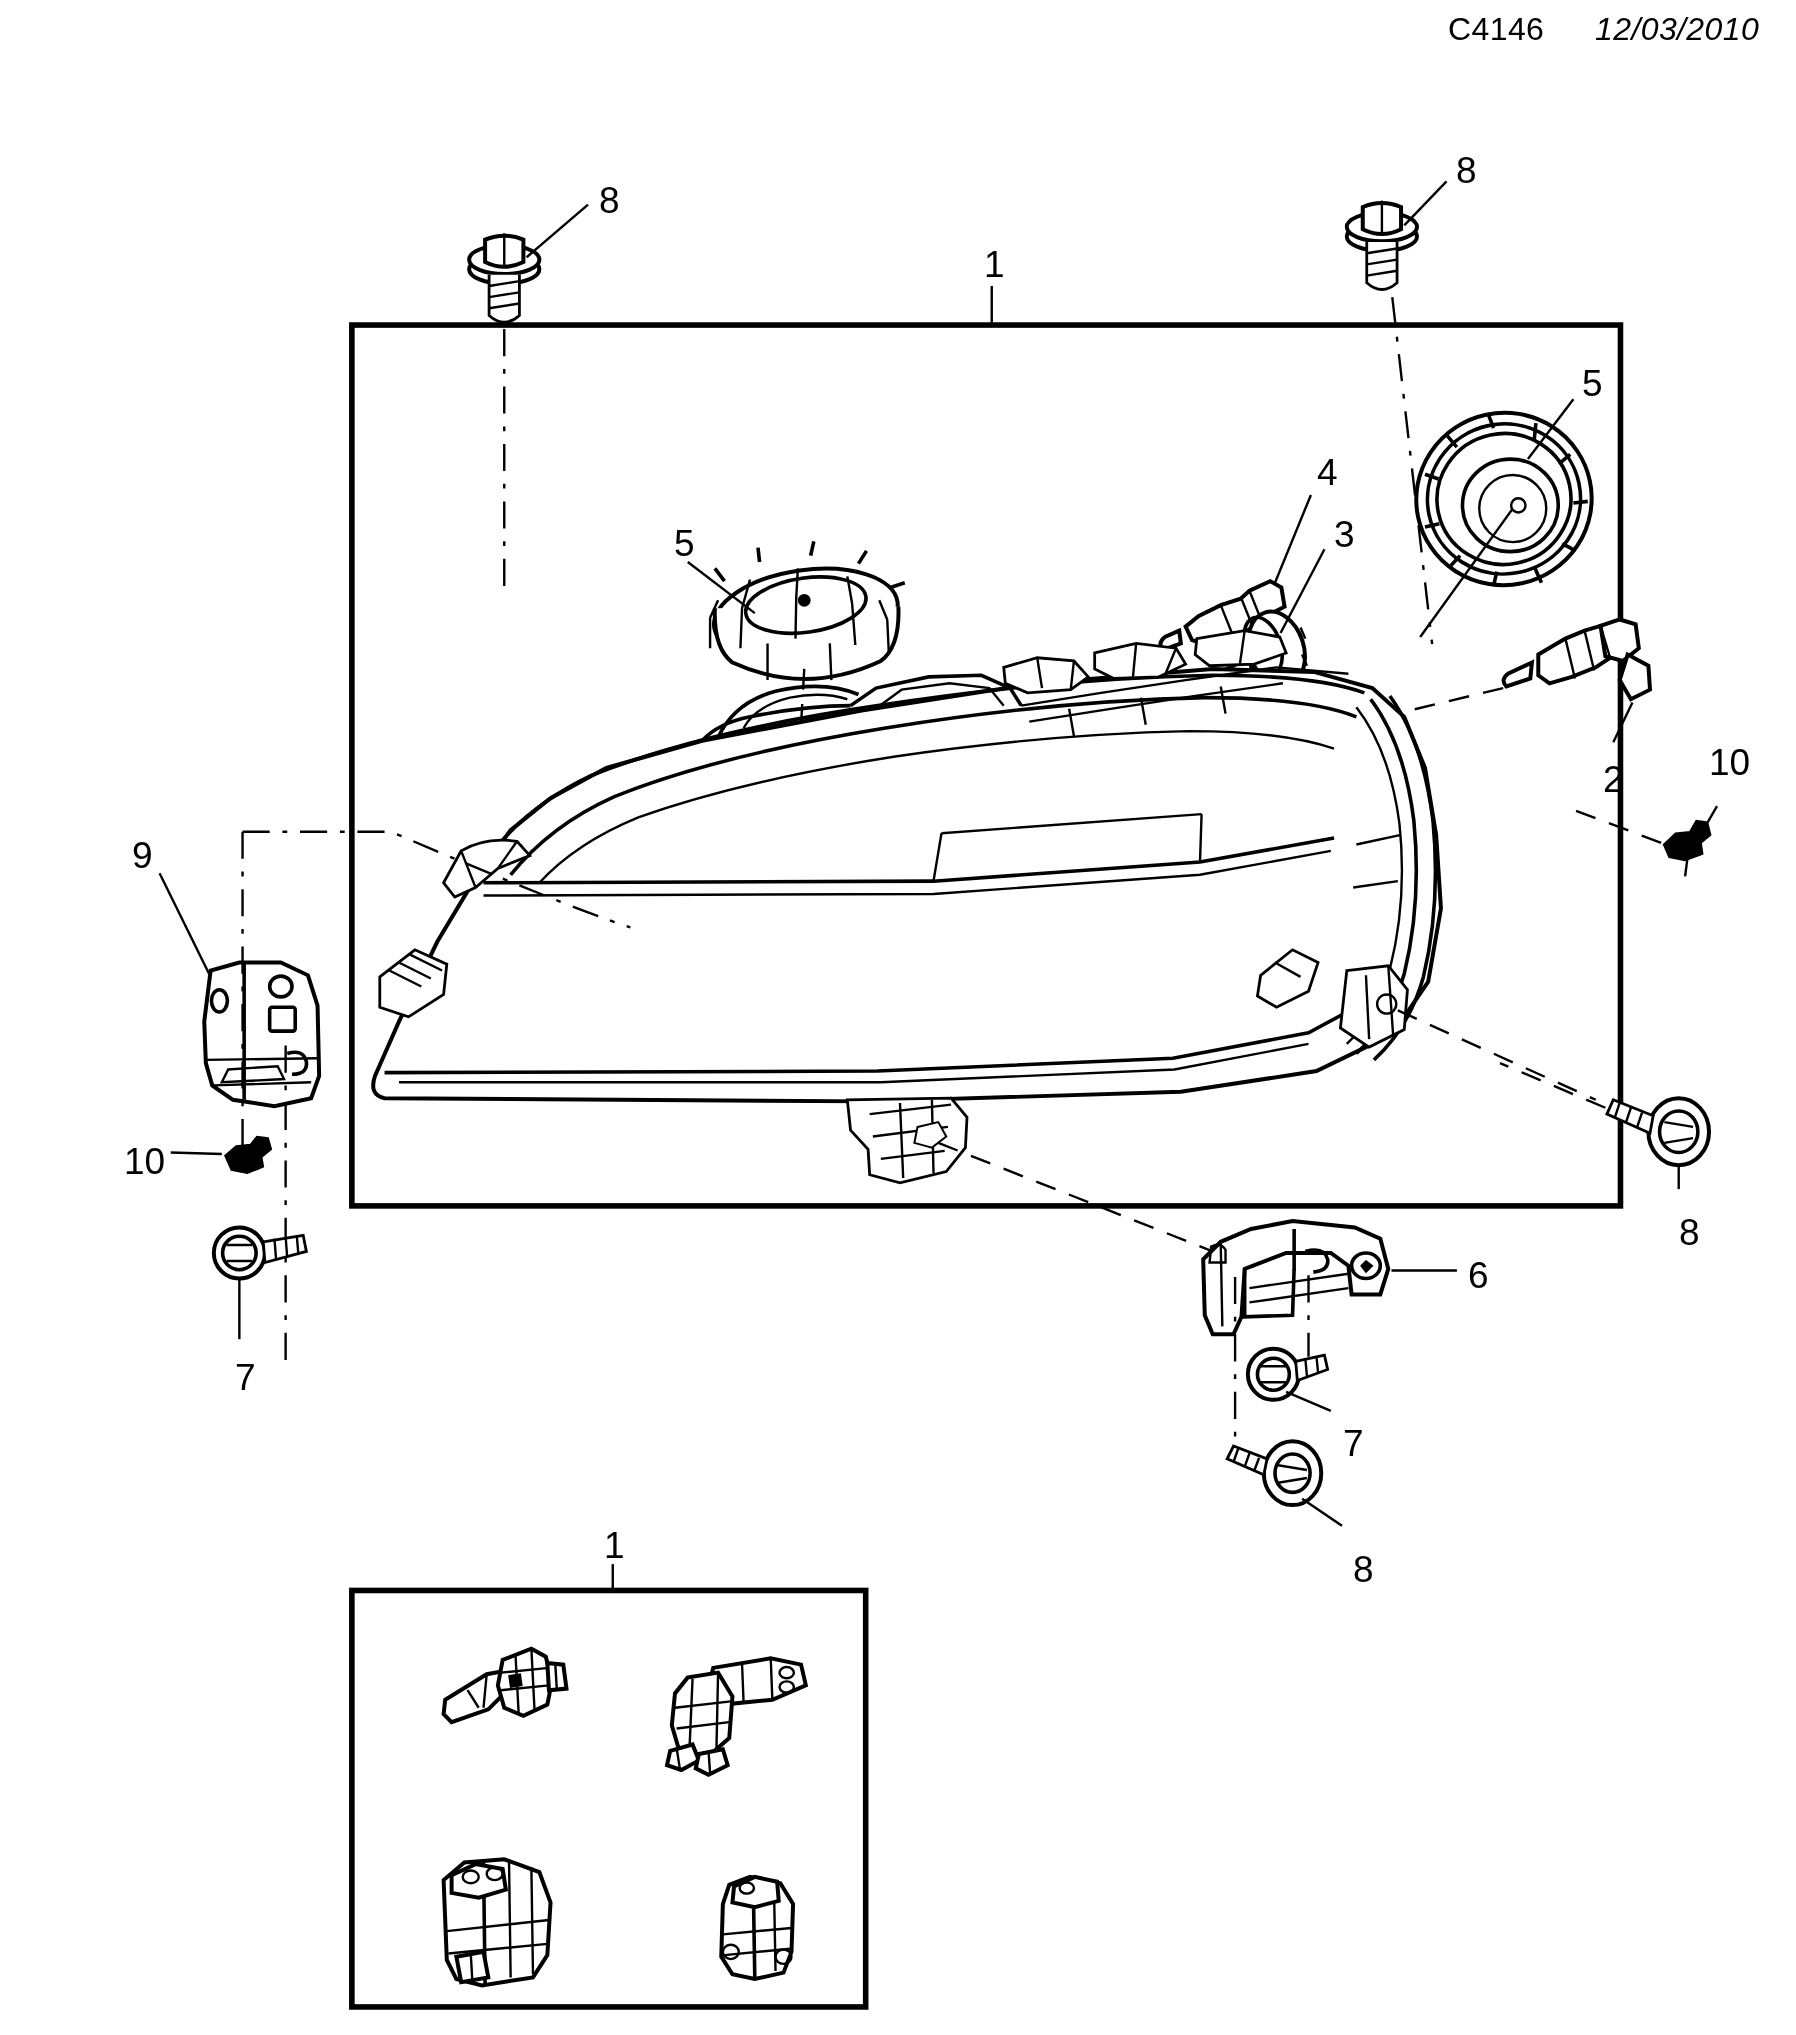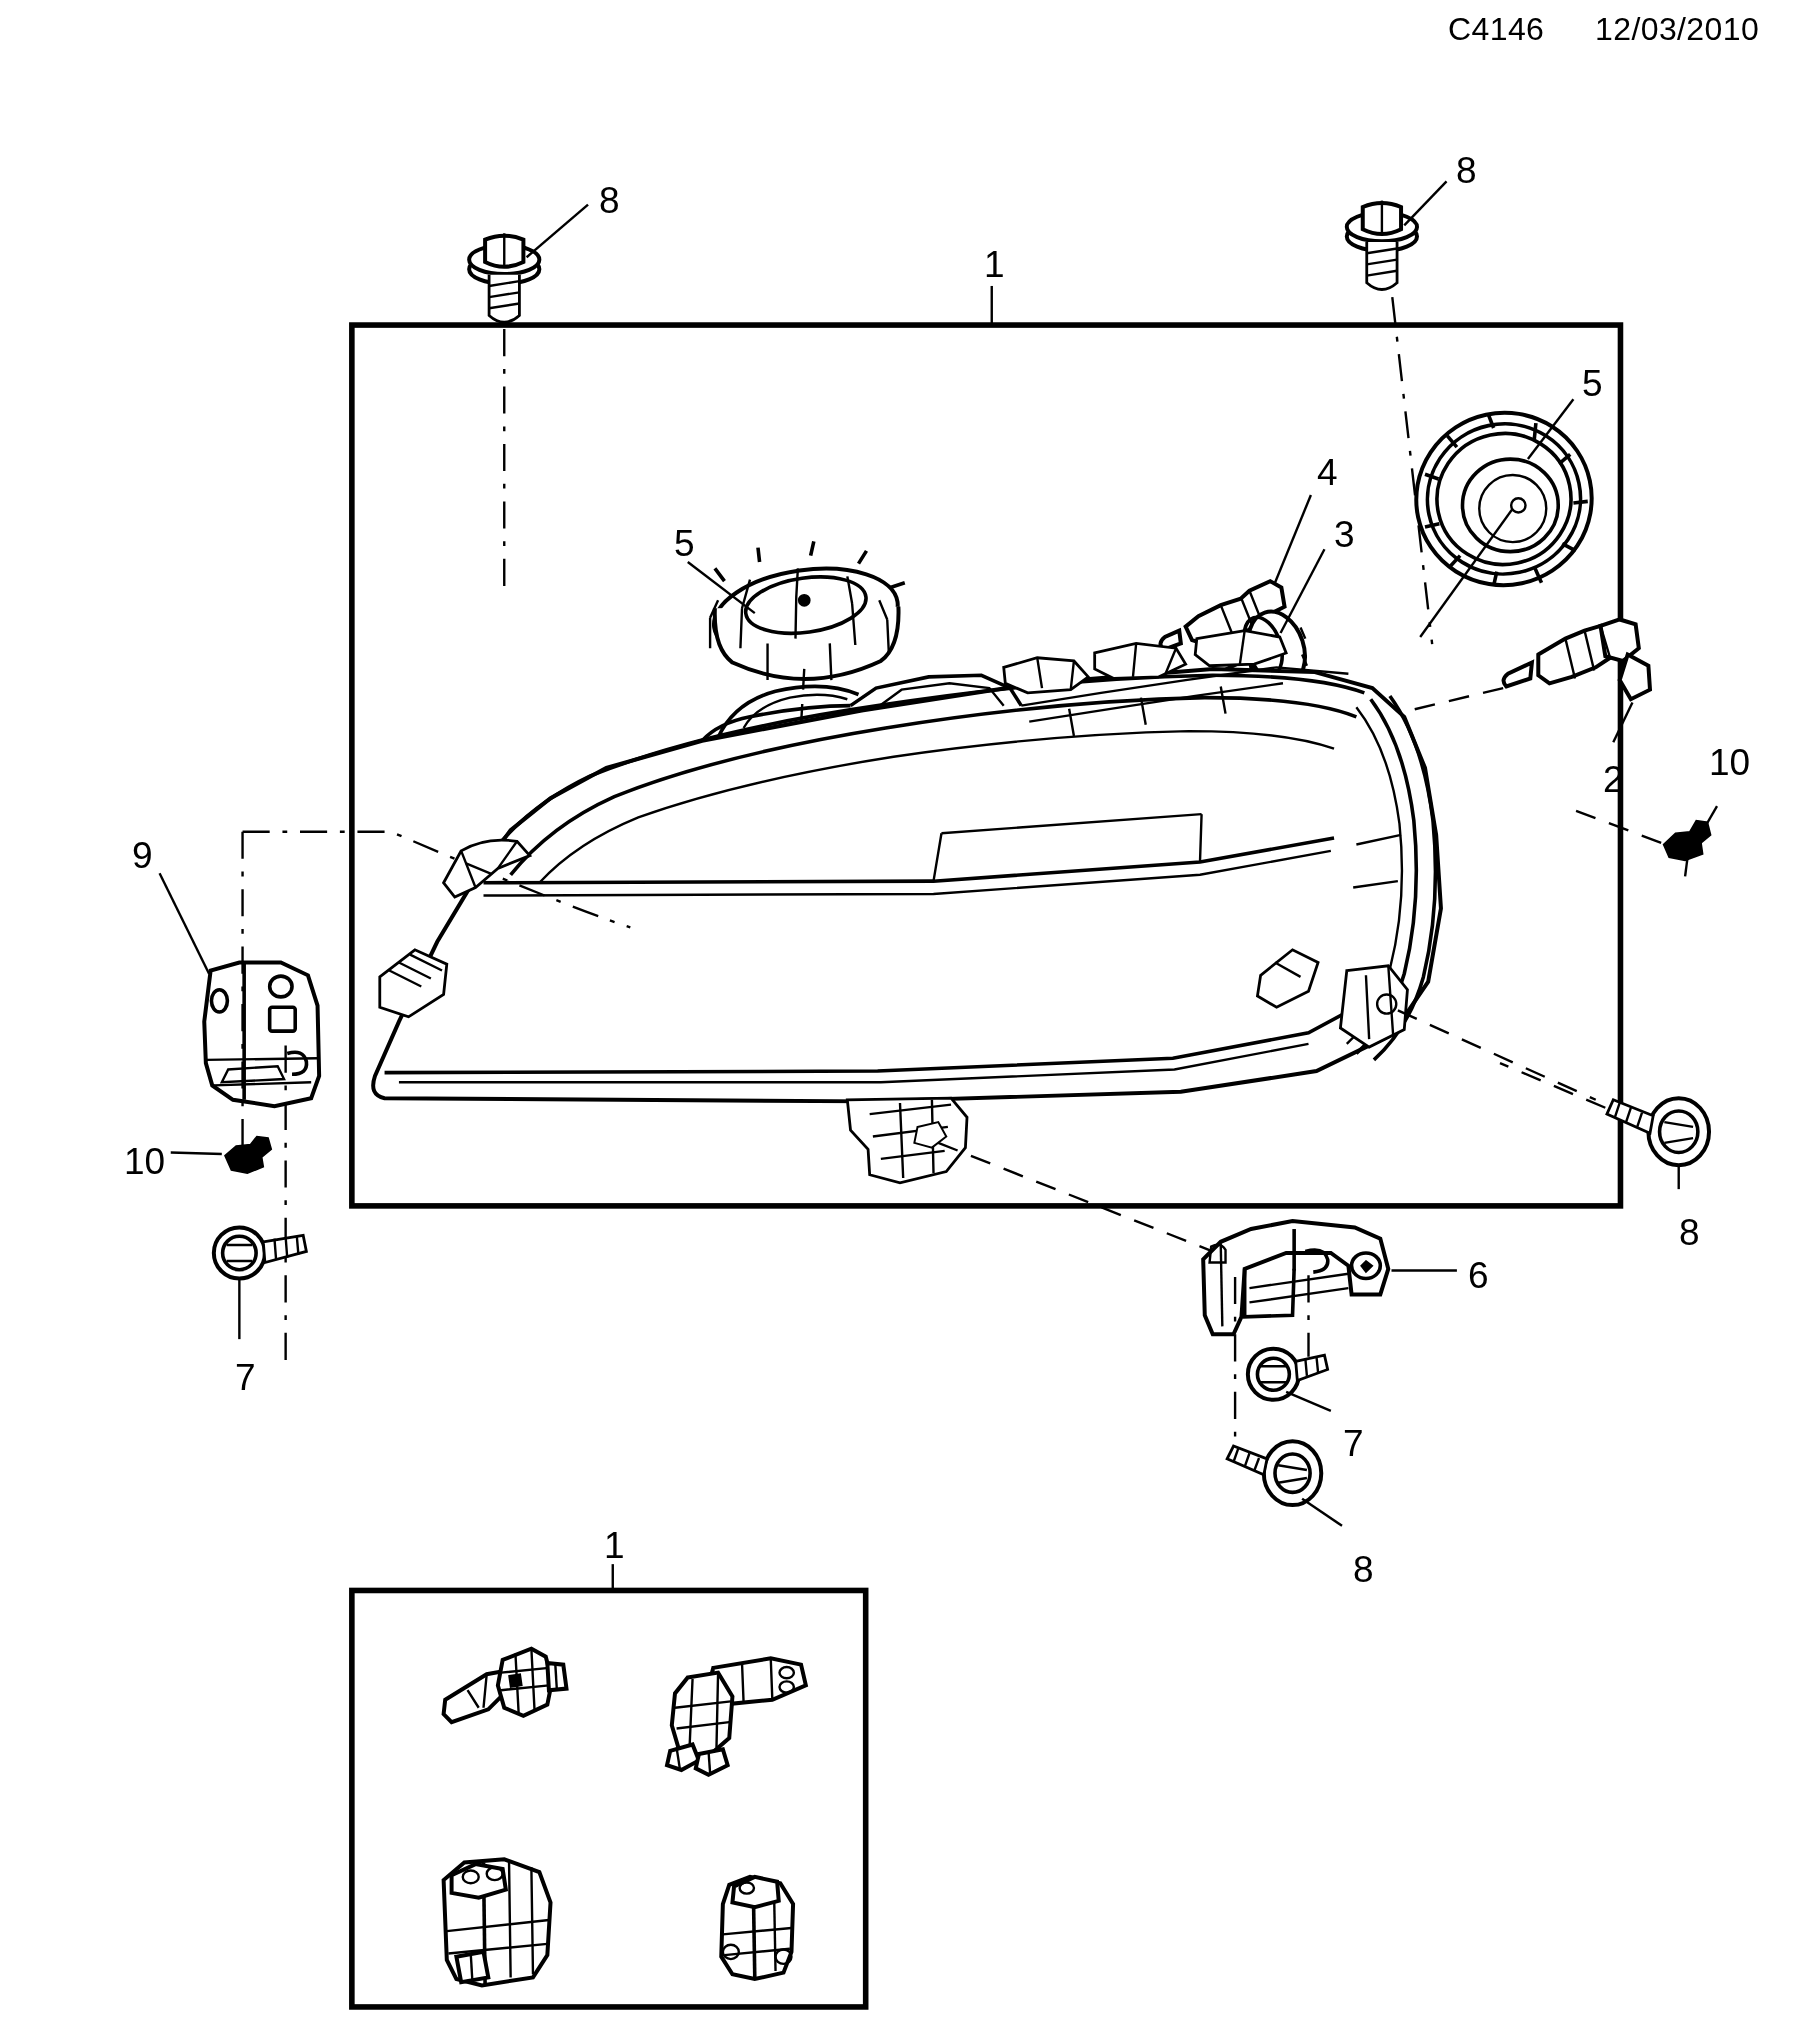--- a/index.html
+++ b/index.html
@@ -19,21 +19,21 @@
   
   .hdr{
     position:absolute;
     top:11.2px;
     font-size:32px;
     letter-spacing:0.4px;
     color:#000;
     white-space:nowrap;
   }
   #hdr-code{ left:1448px; }
-  #hdr-date{ left:1595px; }
+  #hdr-date{ left:1595px;font-style:italic; }
 
   
   .callout{
     position:absolute;
     font-size:37px;
     line-height:1;
     color:#000;
     white-space:nowrap;
     user-select:none;
   }

